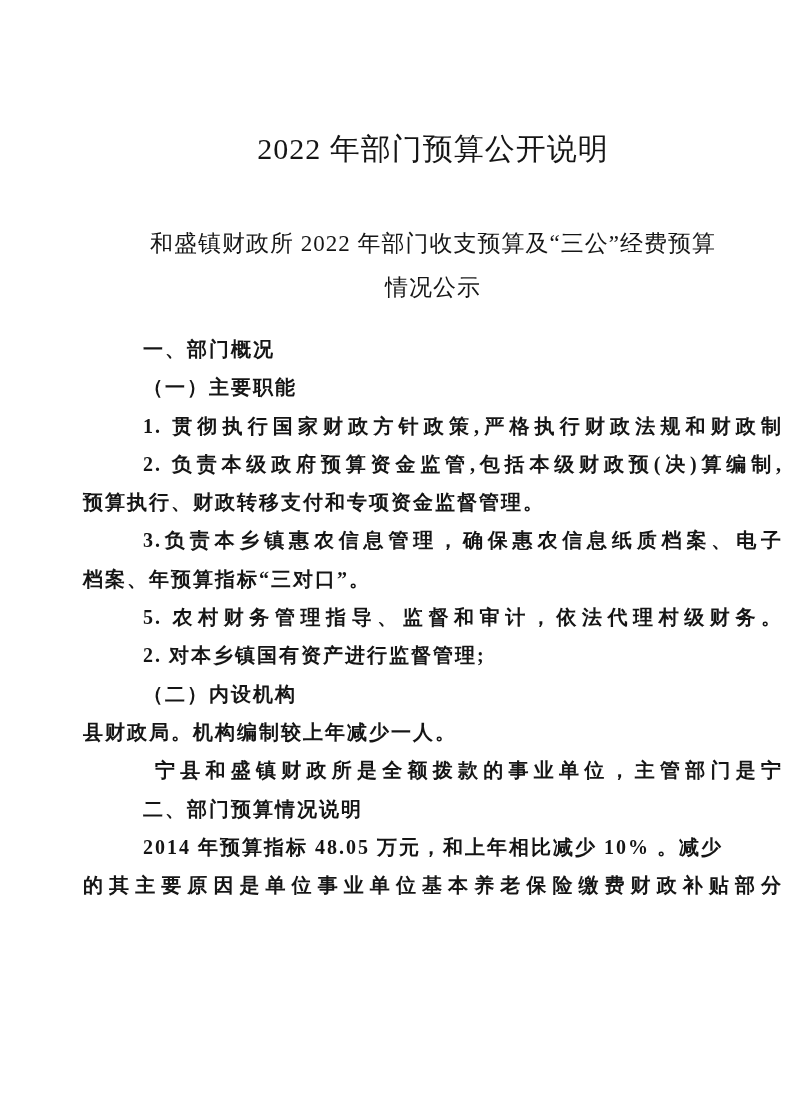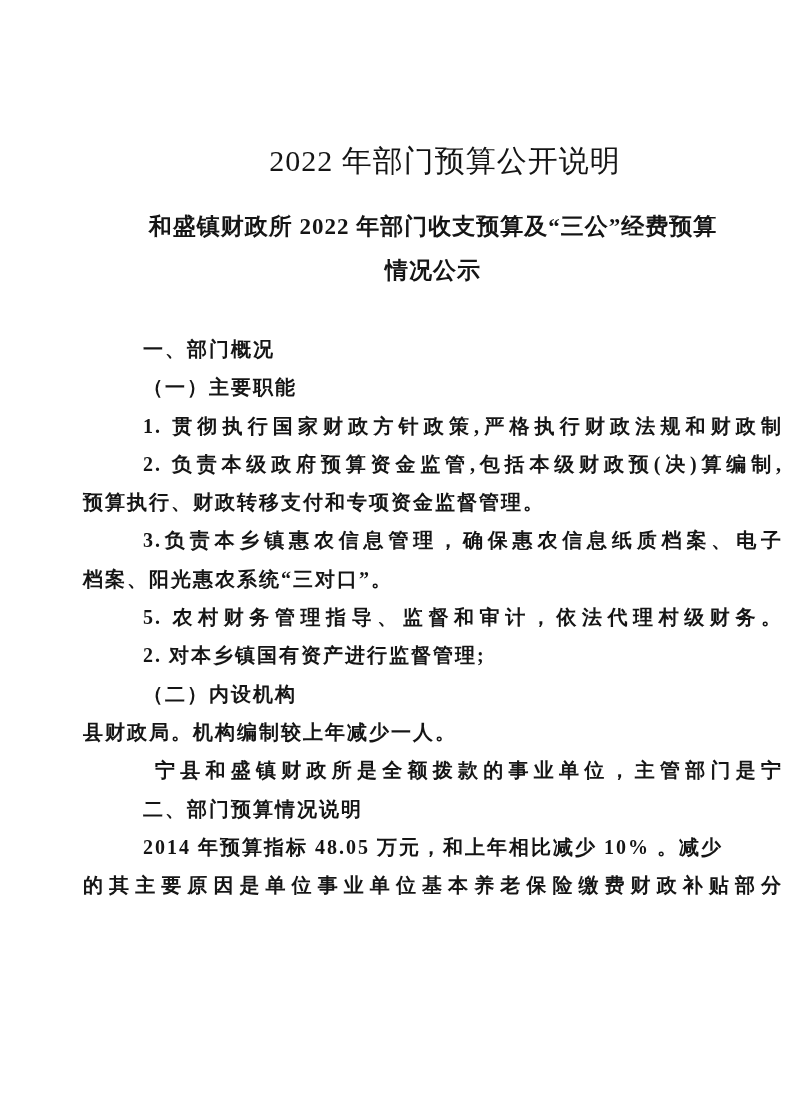--- a/index.html
+++ b/index.html
@@ -14,36 +14,36 @@
     background: #ffffff;
     color: #151515;
     overflow: hidden;
     font-family: "Liberation Serif", "DejaVu Serif", serif;
   }
   .doc-title {
     position: absolute;
     top: 127px;
     left: 83px;
     width: 700px;
-    margin: 12px;
+    margin: 0;
     text-align: center;
     font-family: "Liberation Serif", "DejaVu Serif", serif;
     font-weight: 500;
     font-size: 30px;
     line-height: 44px;
     letter-spacing: 1px;
     white-space: nowrap;
   }
   .doc-subtitle {
     position: absolute;
-    top: 205px;
+    top: 222px;
     left: 83px;
     width: 700px;
     text-align: center;
-    font-weight: bold;
+    font-weight: normal;
     font-size: 23px;
     line-height: 44px;
     letter-spacing: 1px;
   }
   .subtitle-line { white-space: nowrap; }
   .doc-body {
     position: absolute;
     top: 330px;
     left: 83px;
     width: 700px;
@@ -85,21 +85,21 @@
     <div class="subtitle-line">情况公示</div>
   </div>
 
   <div class="doc-body" id="doc-body">
       <div class="line heading-hei indent-item">一、部门概况</div>
       <div class="line heading-kai indent-item">（一）主要职能</div>
       <div class="line body indent-item fill">1. 贯彻执行国家财政方针政策,严格执行财政法规和财政制</div>
       <div class="line body indent-item fill">2. 负责本级政府预算资金监管,包括本级财政预(决)算编制,</div>
       <div class="line body">预算执行、财政转移支付和专项资金监督管理。</div>
       <div class="line body indent-item fill">3.负责本乡镇惠农信息管理，确保惠农信息纸质档案、电子</div>
-      <div class="line body">档案、阳光惠农系统“三对口”。</div>
+      <div class="line body">档案、年预算指标“三对口”。</div>
       <div class="line body indent-item fill">5. 农村财务管理指导、监督和审计，依法代理村级财务。</div>
       <div class="line body indent-item">2. 对本乡镇国有资产进行监督管理;</div>
       <div class="line heading-kai indent-item">（二）内设机构</div>
       <div class="line body">县财政局。机构编制较上年减少一人。</div>
       <div class="line body indent-para fill">宁县和盛镇财政所是全额拨款的事业单位，主管部门是宁</div>
       <div class="line heading-hei indent-item">二、部门预算情况说明</div>
       <div class="line body indent-item">2014 年预算指标 48.05 万元，和上年相比减少 10% 。减少</div>
       <div class="line body fill">的其主要原因是单位事业单位基本养老保险缴费财政补贴部分</div>
     </div>
 </div>

